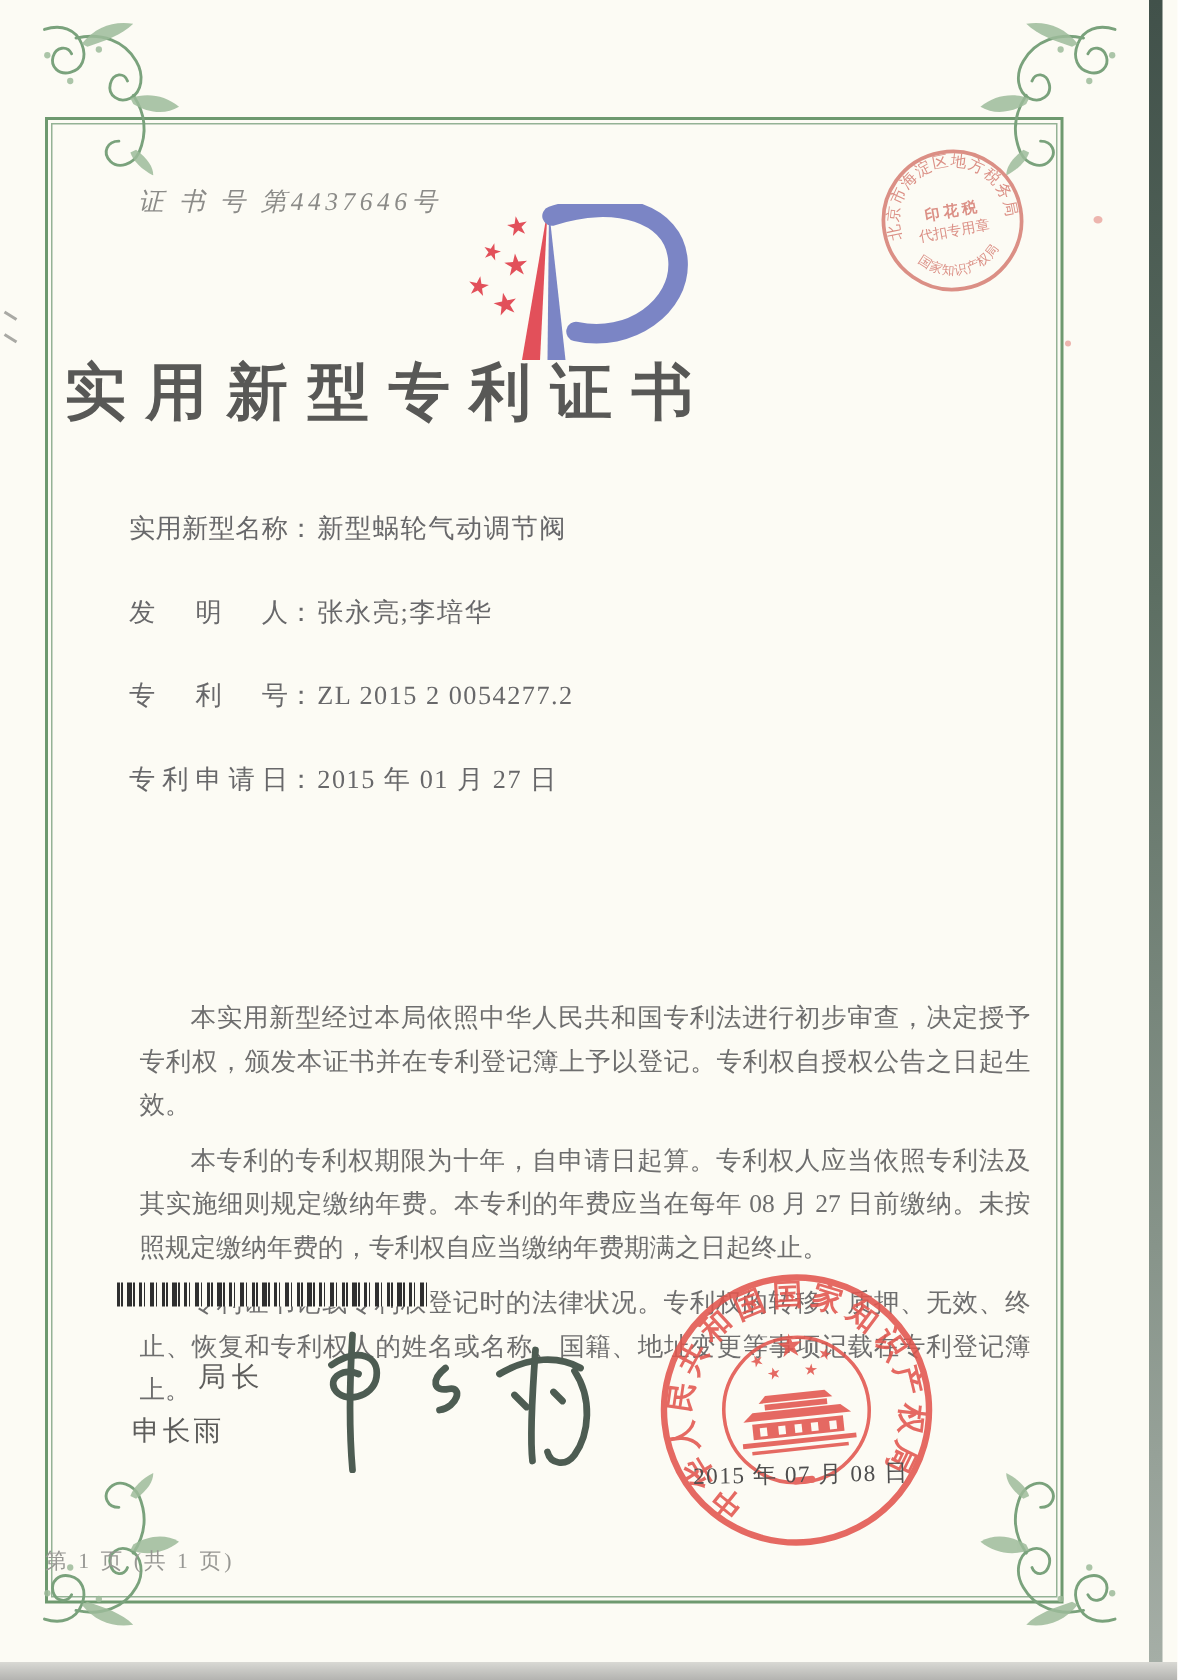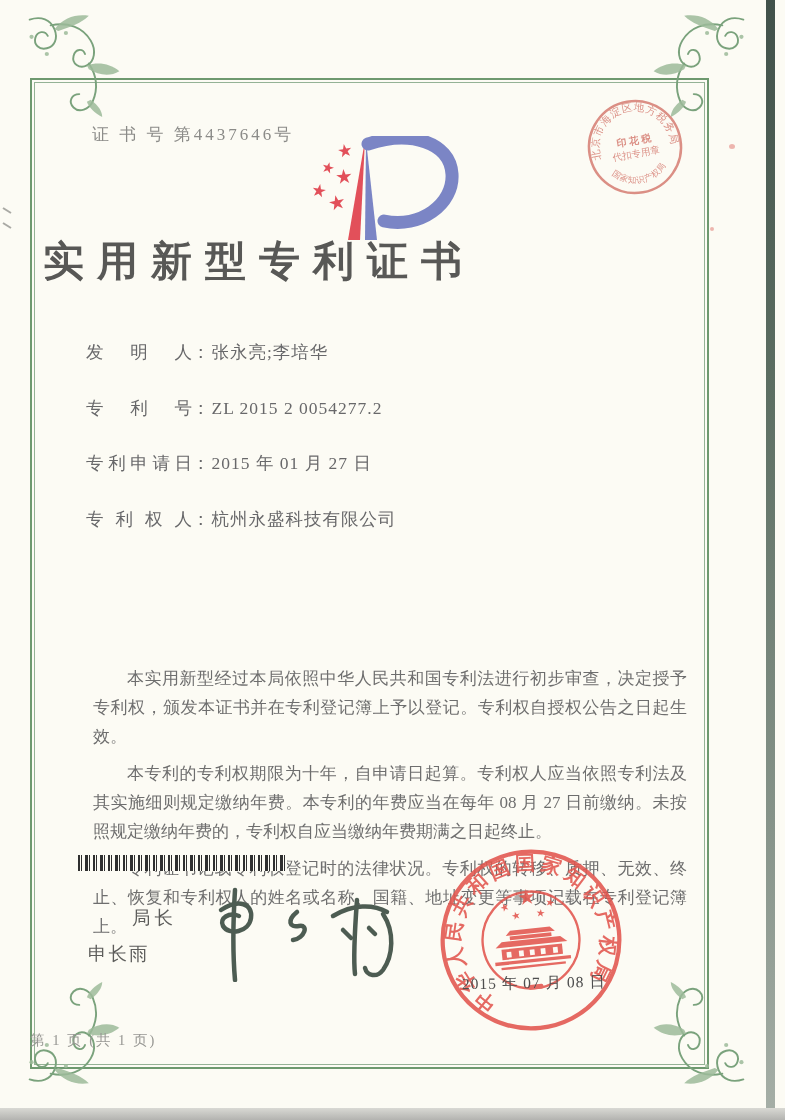--- a/index.html
+++ b/index.html
@@ -23,21 +23,21 @@
   
   .scan-edge-right{position:absolute;left:766px;top:0;width:9px;height:1108px;
     background:linear-gradient(180deg,#41514a 0%,#5c6e62 35%,#87948a 75%,#a5aea6 100%);}
   .scan-edge-bottom{position:absolute;left:0;top:1108px;width:785px;height:12px;
     background:linear-gradient(180deg,#d9d9d4,#b3b3b0);}
   .speckle{position:absolute;border-radius:50%;background:#e8a49c;opacity:.8;}
   .spk1{left:729px;top:144px;width:6px;height:5px;}
   .spk2{left:710px;top:227px;width:4px;height:4px;}
   .reg-marks{position:absolute;left:1px;top:205px;}
   
-  .cert-no{position:absolute;left:92px;top:123px;font-size:17px;letter-spacing:3px;color:#8b8b88;}
+  .cert-no{position:absolute;left:92px;top:123px;font-size:17px;letter-spacing:3px;color:#8b8b88;font-style:italic;}
   .logo{position:absolute;left:298px;top:136px;}
   .title{
     position:absolute;left:30px;top:234px;width:675px;text-align:left;
     font-size:41px;font-weight:600;letter-spacing:13px;text-indent:13px;color:#585856;
   }
   
   .fields{position:absolute;left:86px;top:340px;width:600px;}
   .field{height:55.5px;font-size:17.5px;color:#68686a;white-space:nowrap;}
   .field .lbl{display:inline-block;width:106px;text-align:justify;text-align-last:justify;vertical-align:top;}
   .field .colon{display:inline-block;margin-right:2px;}
@@ -153,30 +153,30 @@
     <g fill="#7b85c5">
       <polygon points="67,104 68,4 79,104"></polygon>
     </g>
     <path d="M70,8 C112,-6 152,6 154,38 C156,68 122,93 86,85" stroke="#7b85c5" stroke-width="13" fill="none" stroke-linecap="round"></path>
   </svg>
 
   <div class="title">实用新型专利证书</div>
 
   <div class="fields">
     <div class="field">
+      <span class="lbl">实用新型名称</span><span class="colon">：</span><span class="val">新型蜗轮气动调节阀</span>
+    </div>
+    <div class="field">
       <span class="lbl">发明人</span><span class="colon">：</span><span class="val">张永亮;李培华</span>
     </div>
     <div class="field">
       <span class="lbl">专利号</span><span class="colon">：</span><span class="val">ZL 2015 2 0054277.2</span>
     </div>
     <div class="field">
       <span class="lbl">专利申请日</span><span class="colon">：</span><span class="val">2015 年 01 月 27 日</span>
-    </div>
-    <div class="field">
-      <span class="lbl">专利权人</span><span class="colon">：</span><span class="val">杭州永盛科技有限公司</span>
     </div>
   </div>
 
   <div class="body-text">
     <p>本实用新型经过本局依照中华人民共和国专利法进行初步审查，决定授予专利权，颁发本证书并在专利登记簿上予以登记。专利权自授权公告之日起生效。</p>
     <p>本专利的专利权期限为十年，自申请日起算。专利权人应当依照专利法及其实施细则规定缴纳年费。本专利的年费应当在每年 08 月 27 日前缴纳。未按照规定缴纳年费的，专利权自应当缴纳年费期满之日起终止。</p>
     <p>专利证书记载专利权登记时的法律状况。专利权的转移、质押、无效、终止、恢复和专利权人的姓名或名称、国籍、地址变更等事项记载在专利登记簿上。</p>
   </div>
 
   <div class="barcode"></div>

